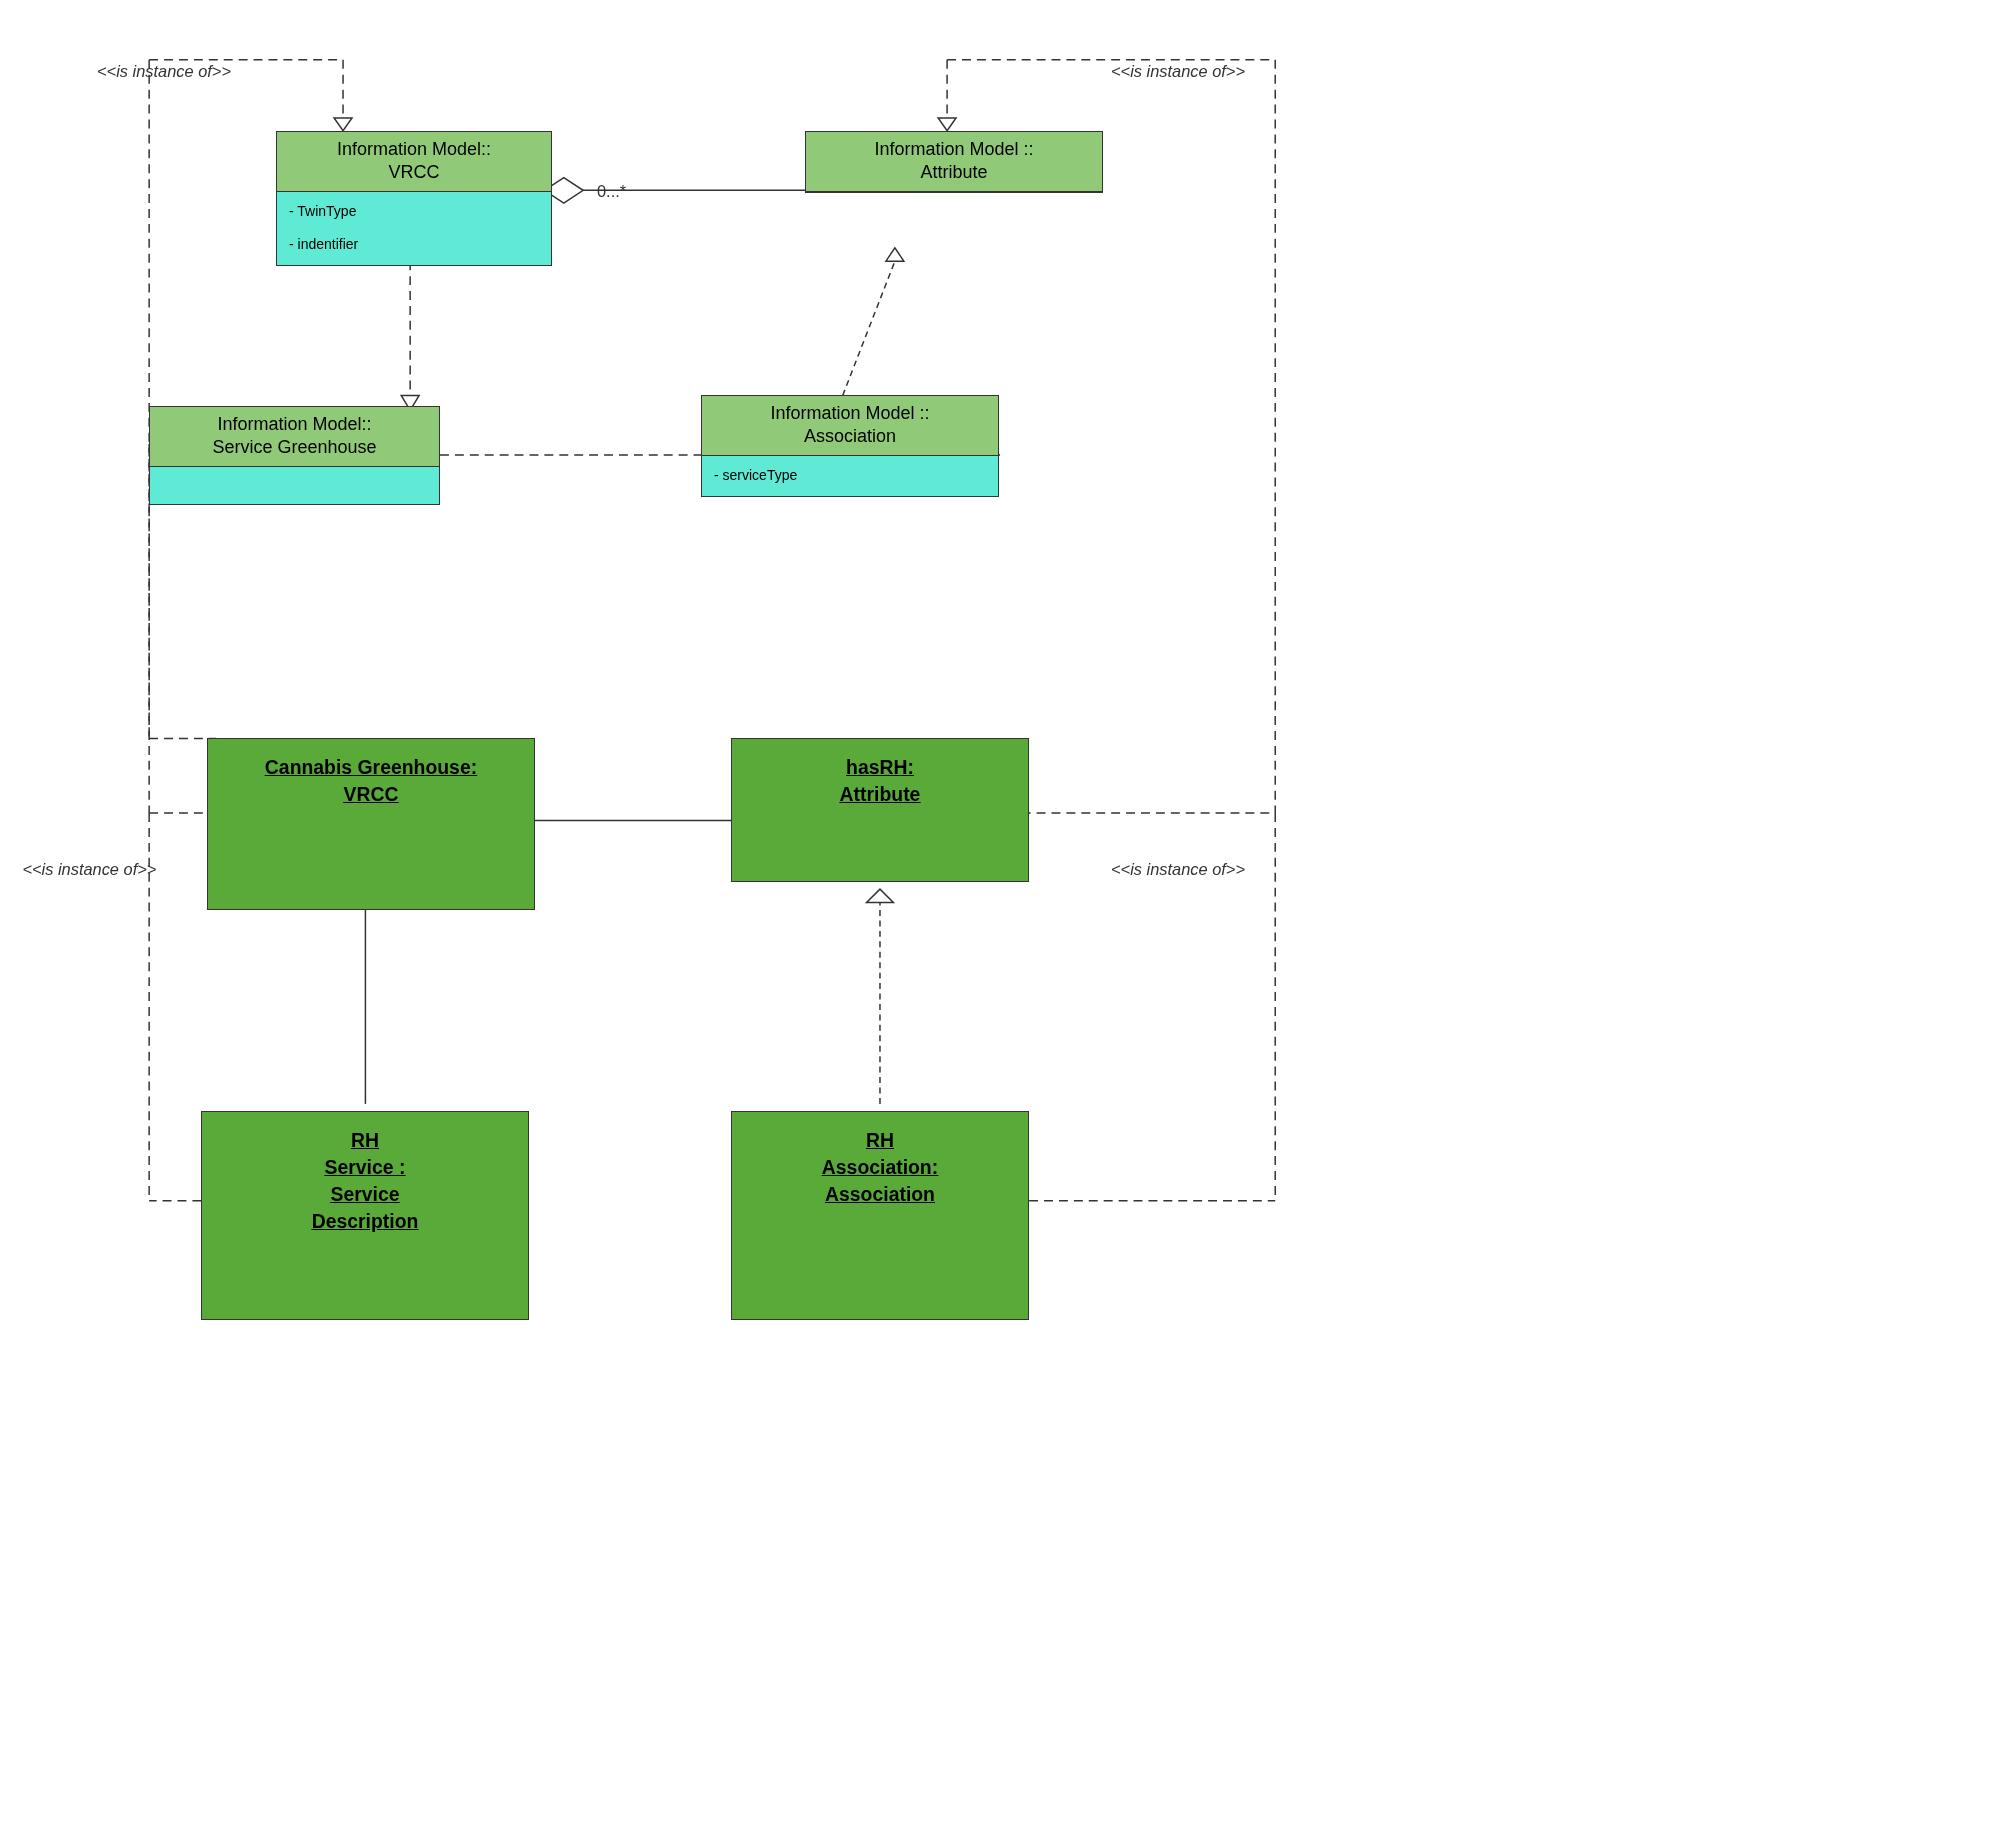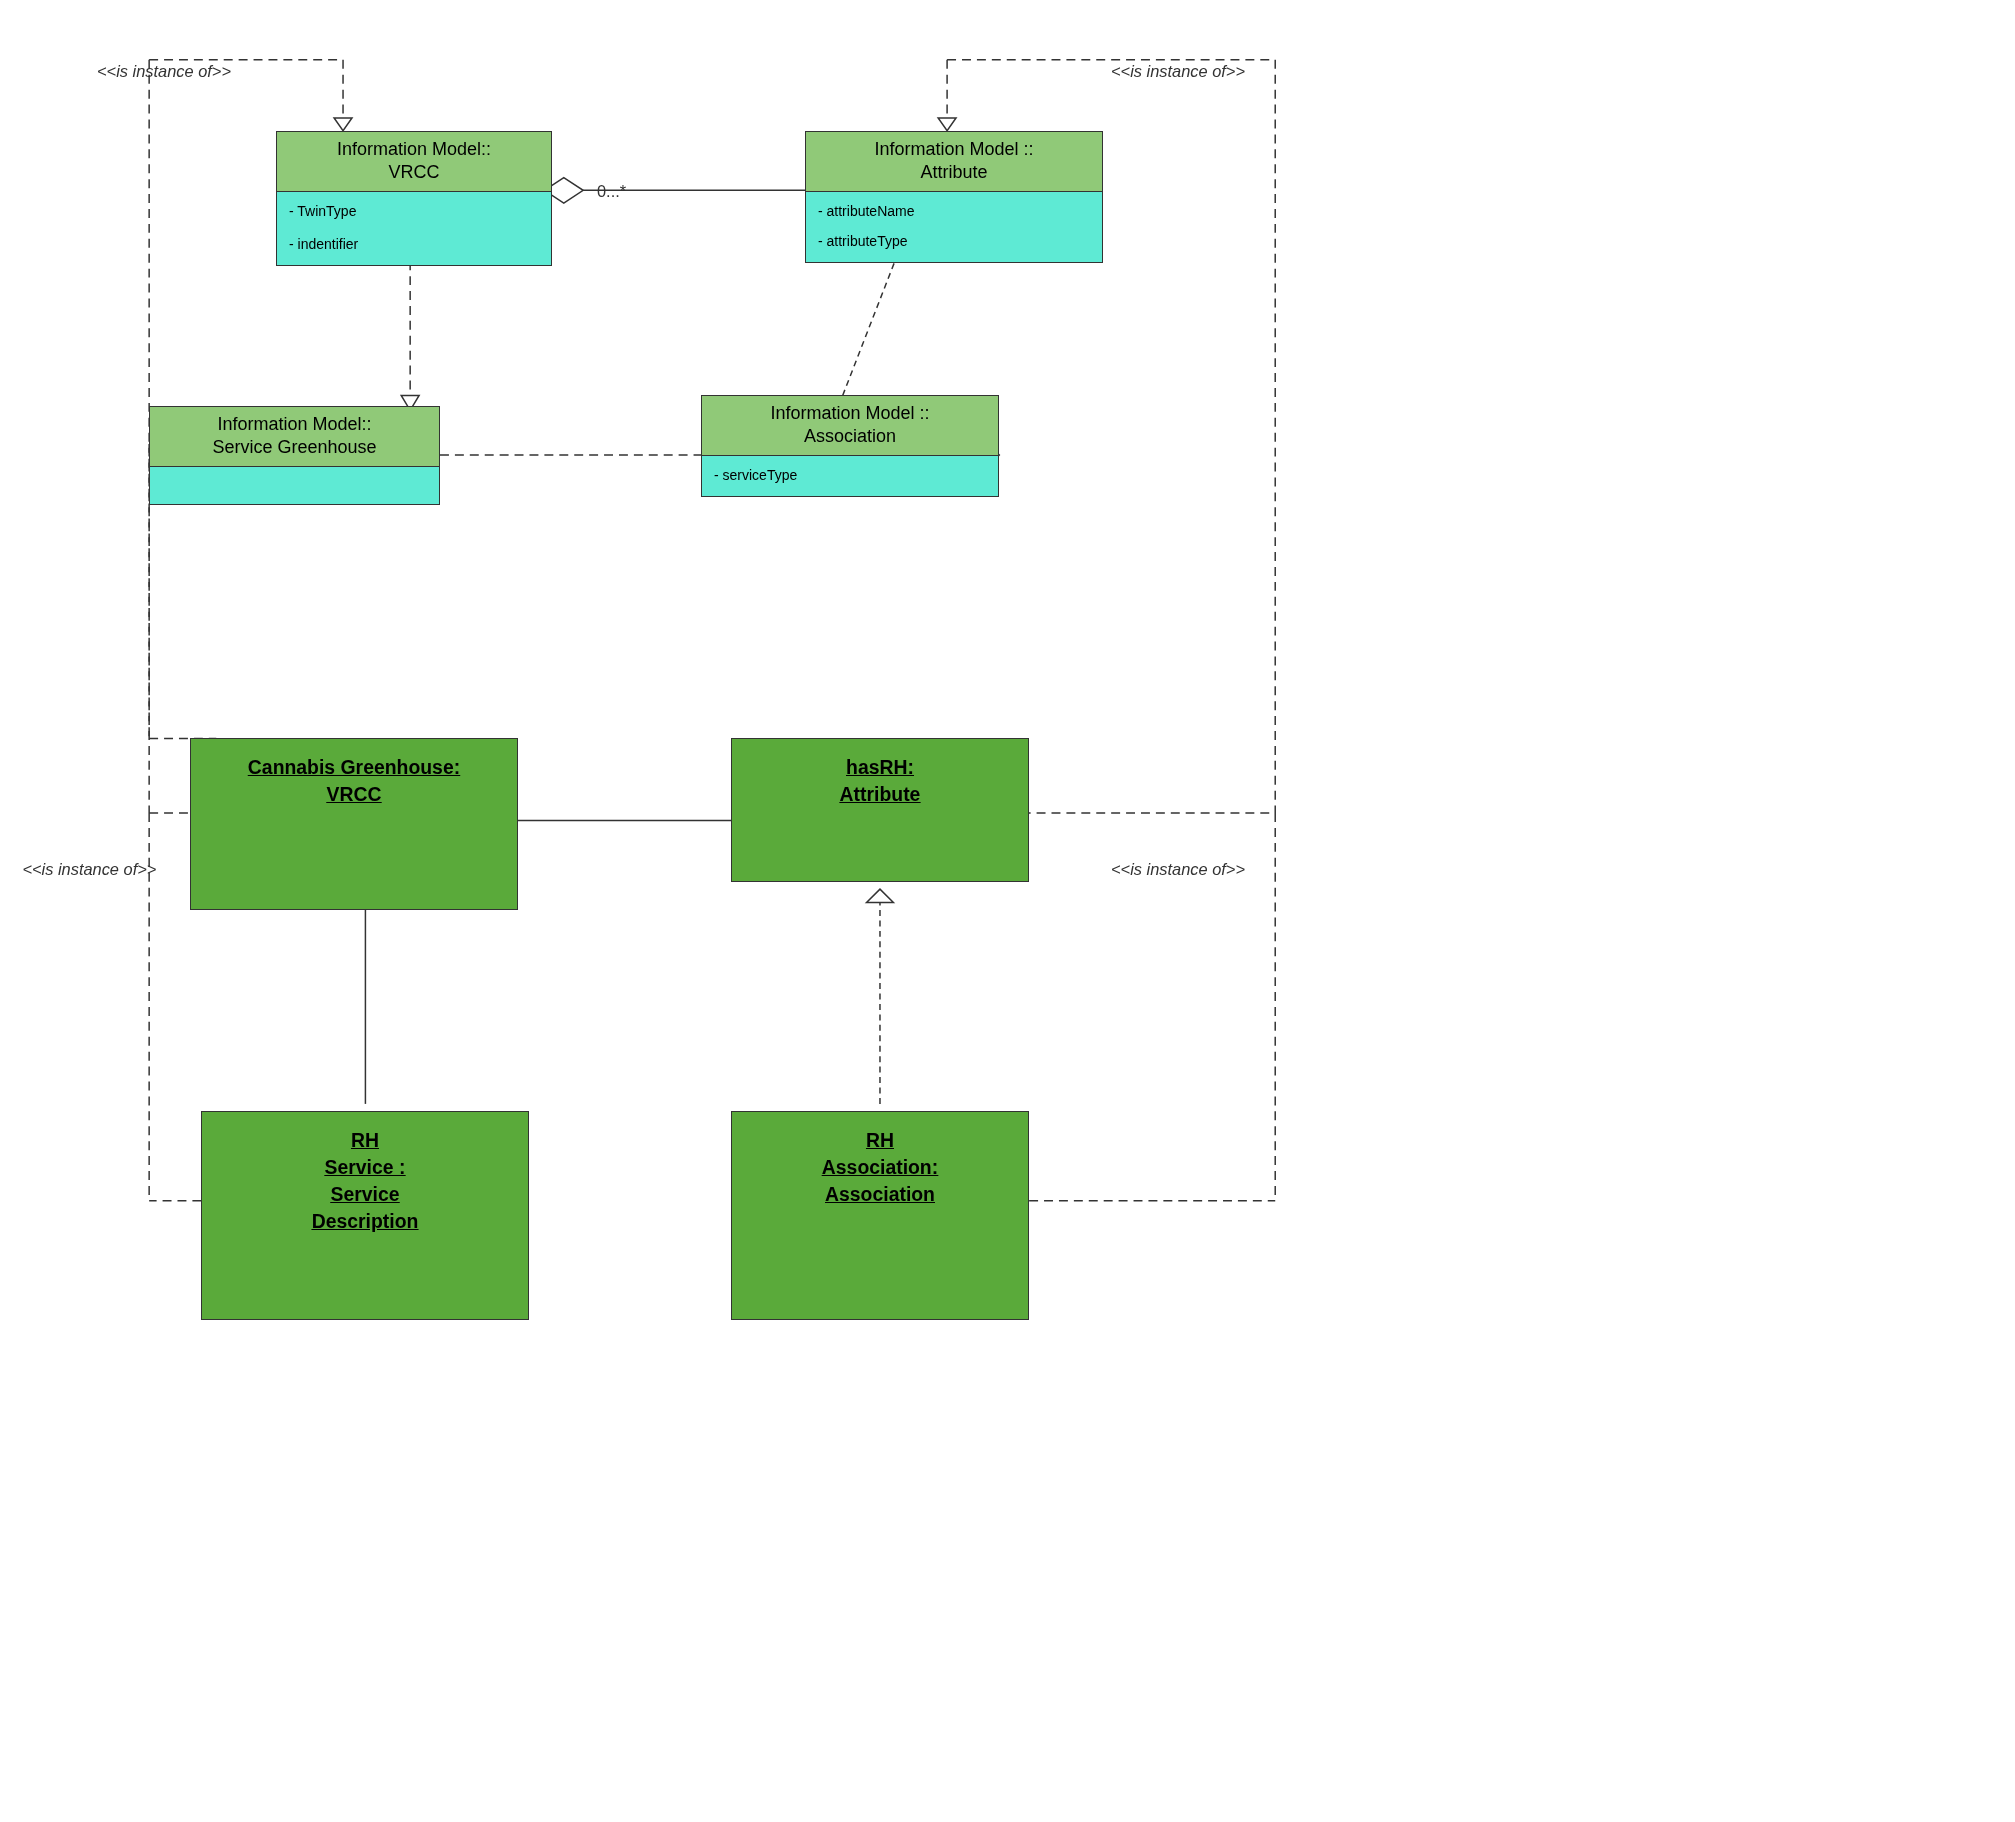--- a/index.html
+++ b/index.html
@@ -149,25 +149,20 @@
       <div style="height:7.5px;"></div>
       <div>- indentifier</div>
     </div>
   </div>
 
   <div class="uml-box" style="left:805px; top:131px; width:298px;">
     <div class="header">
       <span>Information Model ::</span><br>
       <span>Attribute</span>
     </div>
-    <div class="body">
-      <div>- attributeName</div>
-      <div style="height:4.5px;"></div>
-      <div>- attributeType</div>
-    </div>
   </div>
 
   <div class="uml-box" style="left:701px; top:395px; width:298px;">
     <div class="header">
       <span>Information Model ::</span><br>
       <span>Association</span>
     </div>
     <div class="body">
       <div>- serviceType</div>
     </div>
@@ -175,21 +170,21 @@
 
   <div class="uml-box" style="left:149px; top:406px; width:291px;">
     <div class="header">
       <span>Information Model::</span><br>
       <span>Service Greenhouse</span>
     </div>
     <div class="body" style="height:37px;">
     </div>
   </div>
 
-  <div class="instance-box" style="left:190px; top:738px; width:328px; height:172px;">
+  <div class="instance-box" style="left:207px; top:738px; width:328px; height:172px;">
     <div class="header">
       <span><span style="text-decoration:underline;">Cannabis Greenhouse:</span></span><br>
       <span><span style="text-decoration:underline;">VRCC</span></span>
     </div>
   </div>
 
   <div class="instance-box" style="left:731px; top:738px; width:298px; height:144px;">
     <div class="header">
       <span><span style="text-decoration:underline;">hasRH:</span></span><br>
       <span><span style="text-decoration:underline;">Attribute</span></span>

